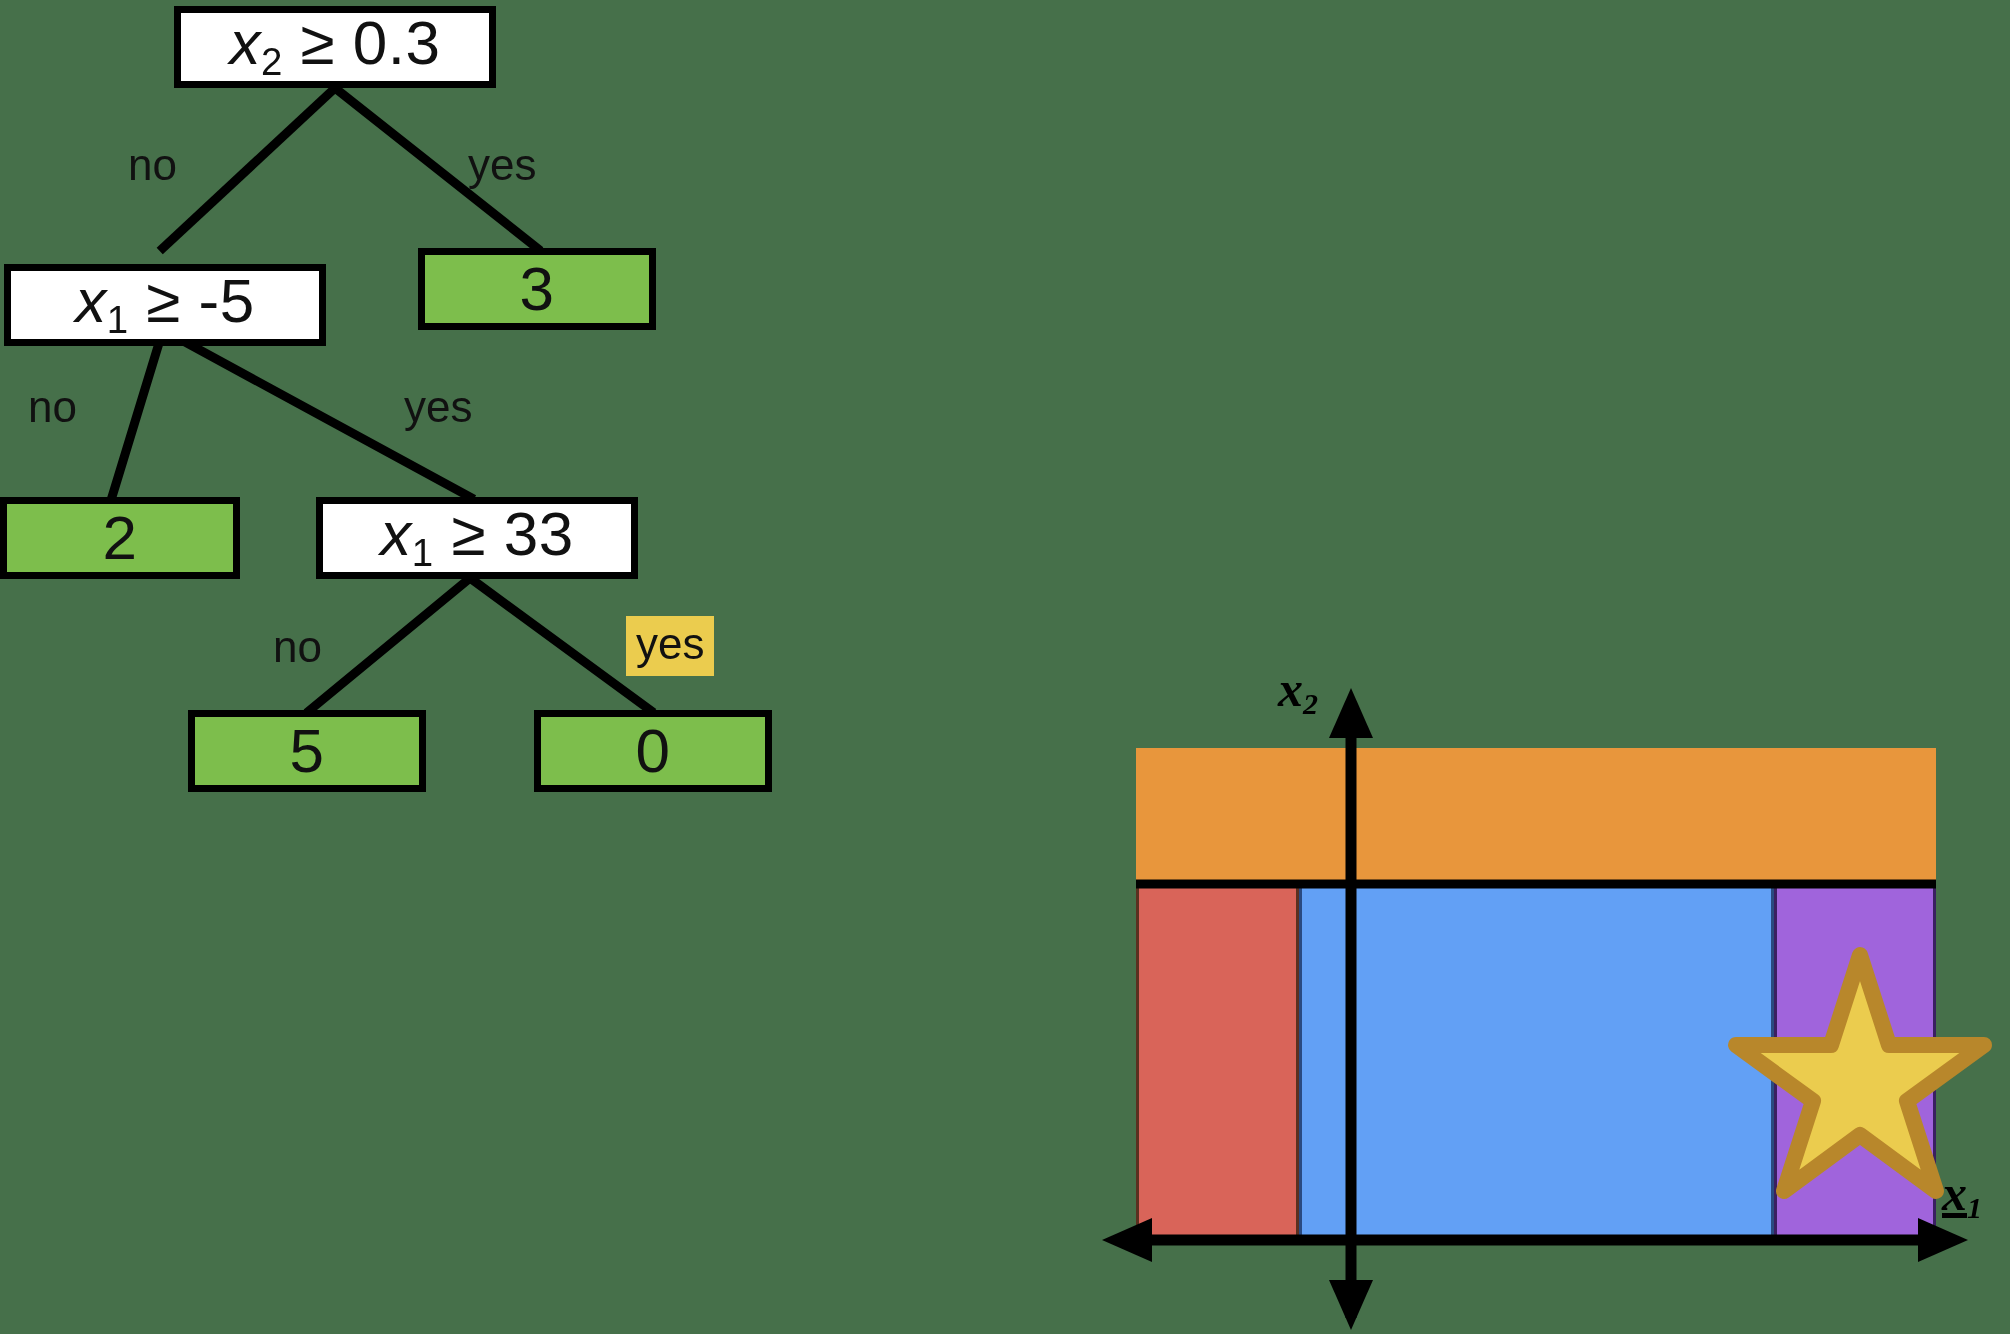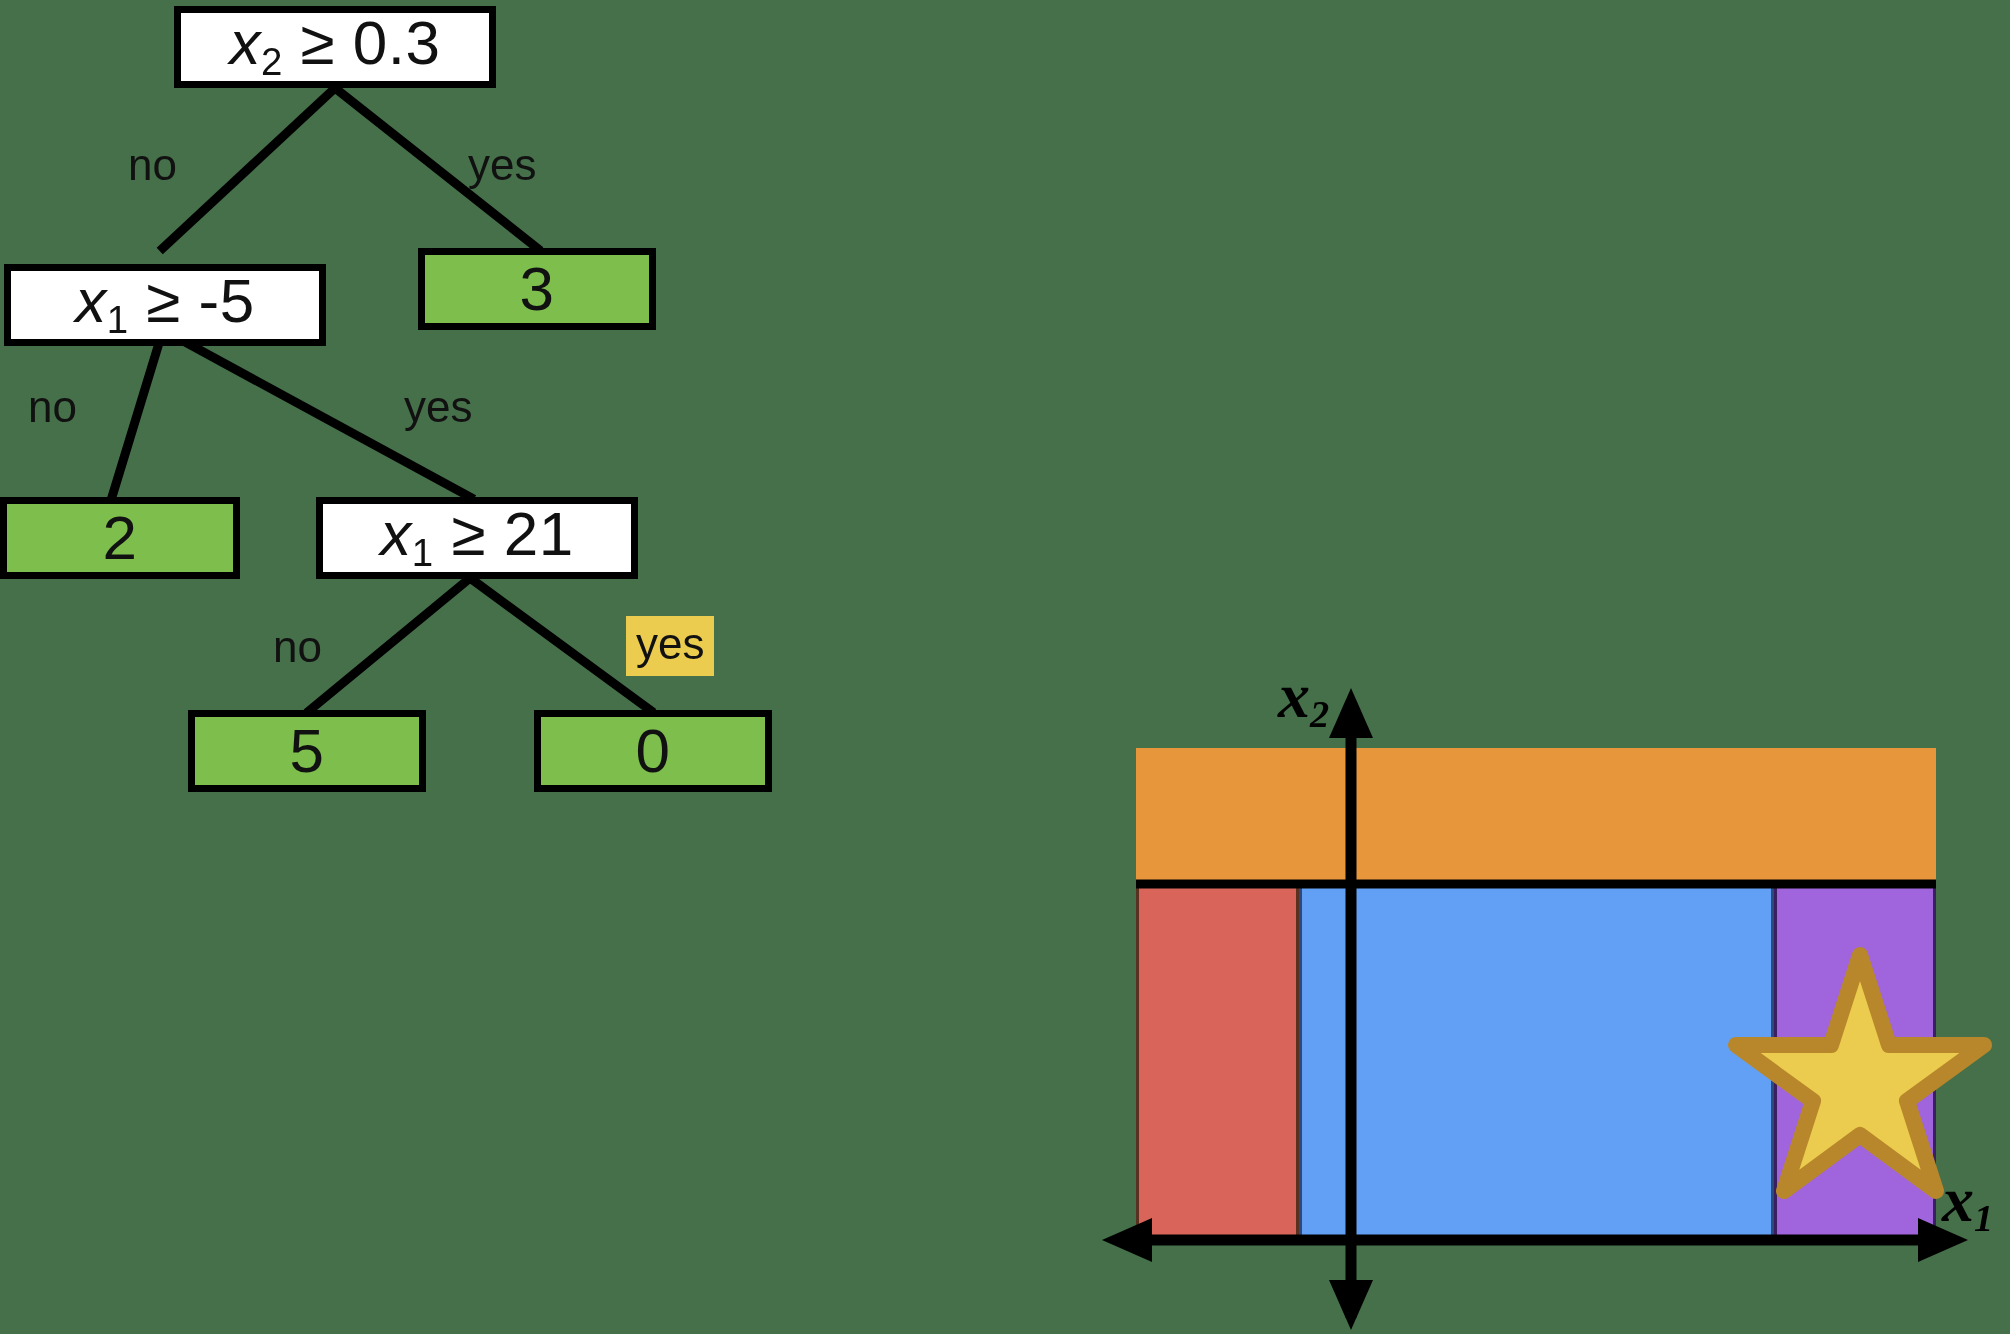--- a/index.html
+++ b/index.html
@@ -42,21 +42,21 @@
 
   svg.overlay{position:absolute;left:0;top:0;width:2010px;height:1334px;pointer-events:none;}
 
   
   .region{position:absolute;box-sizing:border-box;}
   .mathlab{
     position:absolute;
     font-family:"Liberation Serif", serif;
     font-style:italic;
     font-weight:700;
-    font-size:64px;
+    font-size:50px;
     color:#000;
     line-height:1;
     white-space:nowrap;
   }
   .mathlab sub{font-size:.6em;vertical-align:-.25em;font-style:italic;}
 </style>
 </head>
 <body>
 
 <div id="stage">
@@ -99,21 +99,21 @@
   </div>
 
   <div class="node leaf" style="left:0px;top:497px;width:240px;height:82px;">
     <span class="lbl">2</span>
   </div>
 
   <div class="node decision" style="left:316px;top:497px;width:322px;height:82px;">
     <span class="lbl">
       <span class="var">x<sub>1</sub></span>
       <span>≥</span>
-      <span>21</span>
+      <span>33</span>
     </span>
   </div>
 
   <div class="node leaf" style="left:188px;top:710px;width:238px;height:82px;">
     <span class="lbl">5</span>
   </div>
 
   <div class="node leaf" style="left:534px;top:710px;width:238px;height:82px;">
     <span class="lbl">0</span>
   </div>
@@ -146,17 +146,17 @@
     <line x1="1118" y1="1240" x2="1952" y2="1240" stroke="#000" stroke-width="11"></line>
     <polygon points="1102,1240 1152,1218 1152,1262" fill="#000"></polygon>
     <polygon points="1968,1240 1918,1218 1918,1262" fill="#000"></polygon>
 
     <polygon points="1860,955 1889,1045 1984,1045 1907,1101 1936,1191 1860,1135 1784,1191 1813,1101 1736,1045 1831,1045" fill="#EBCC4E" stroke="#B8872B" stroke-width="16" stroke-linejoin="round"></polygon>
   </svg>
 
   <div class="mathlab" style="left:1278px;top:664px;">
     <span>x</span><sub>2</sub>
   </div>
-  <div class="mathlab" style="left:1942px;top:1168px;">
+  <div class="mathlab" style="left:1942px;top:1168px;text-decoration:underline;">
     <span>x</span><sub>1</sub>
   </div>
 
 </div>
 
 </body></html>

